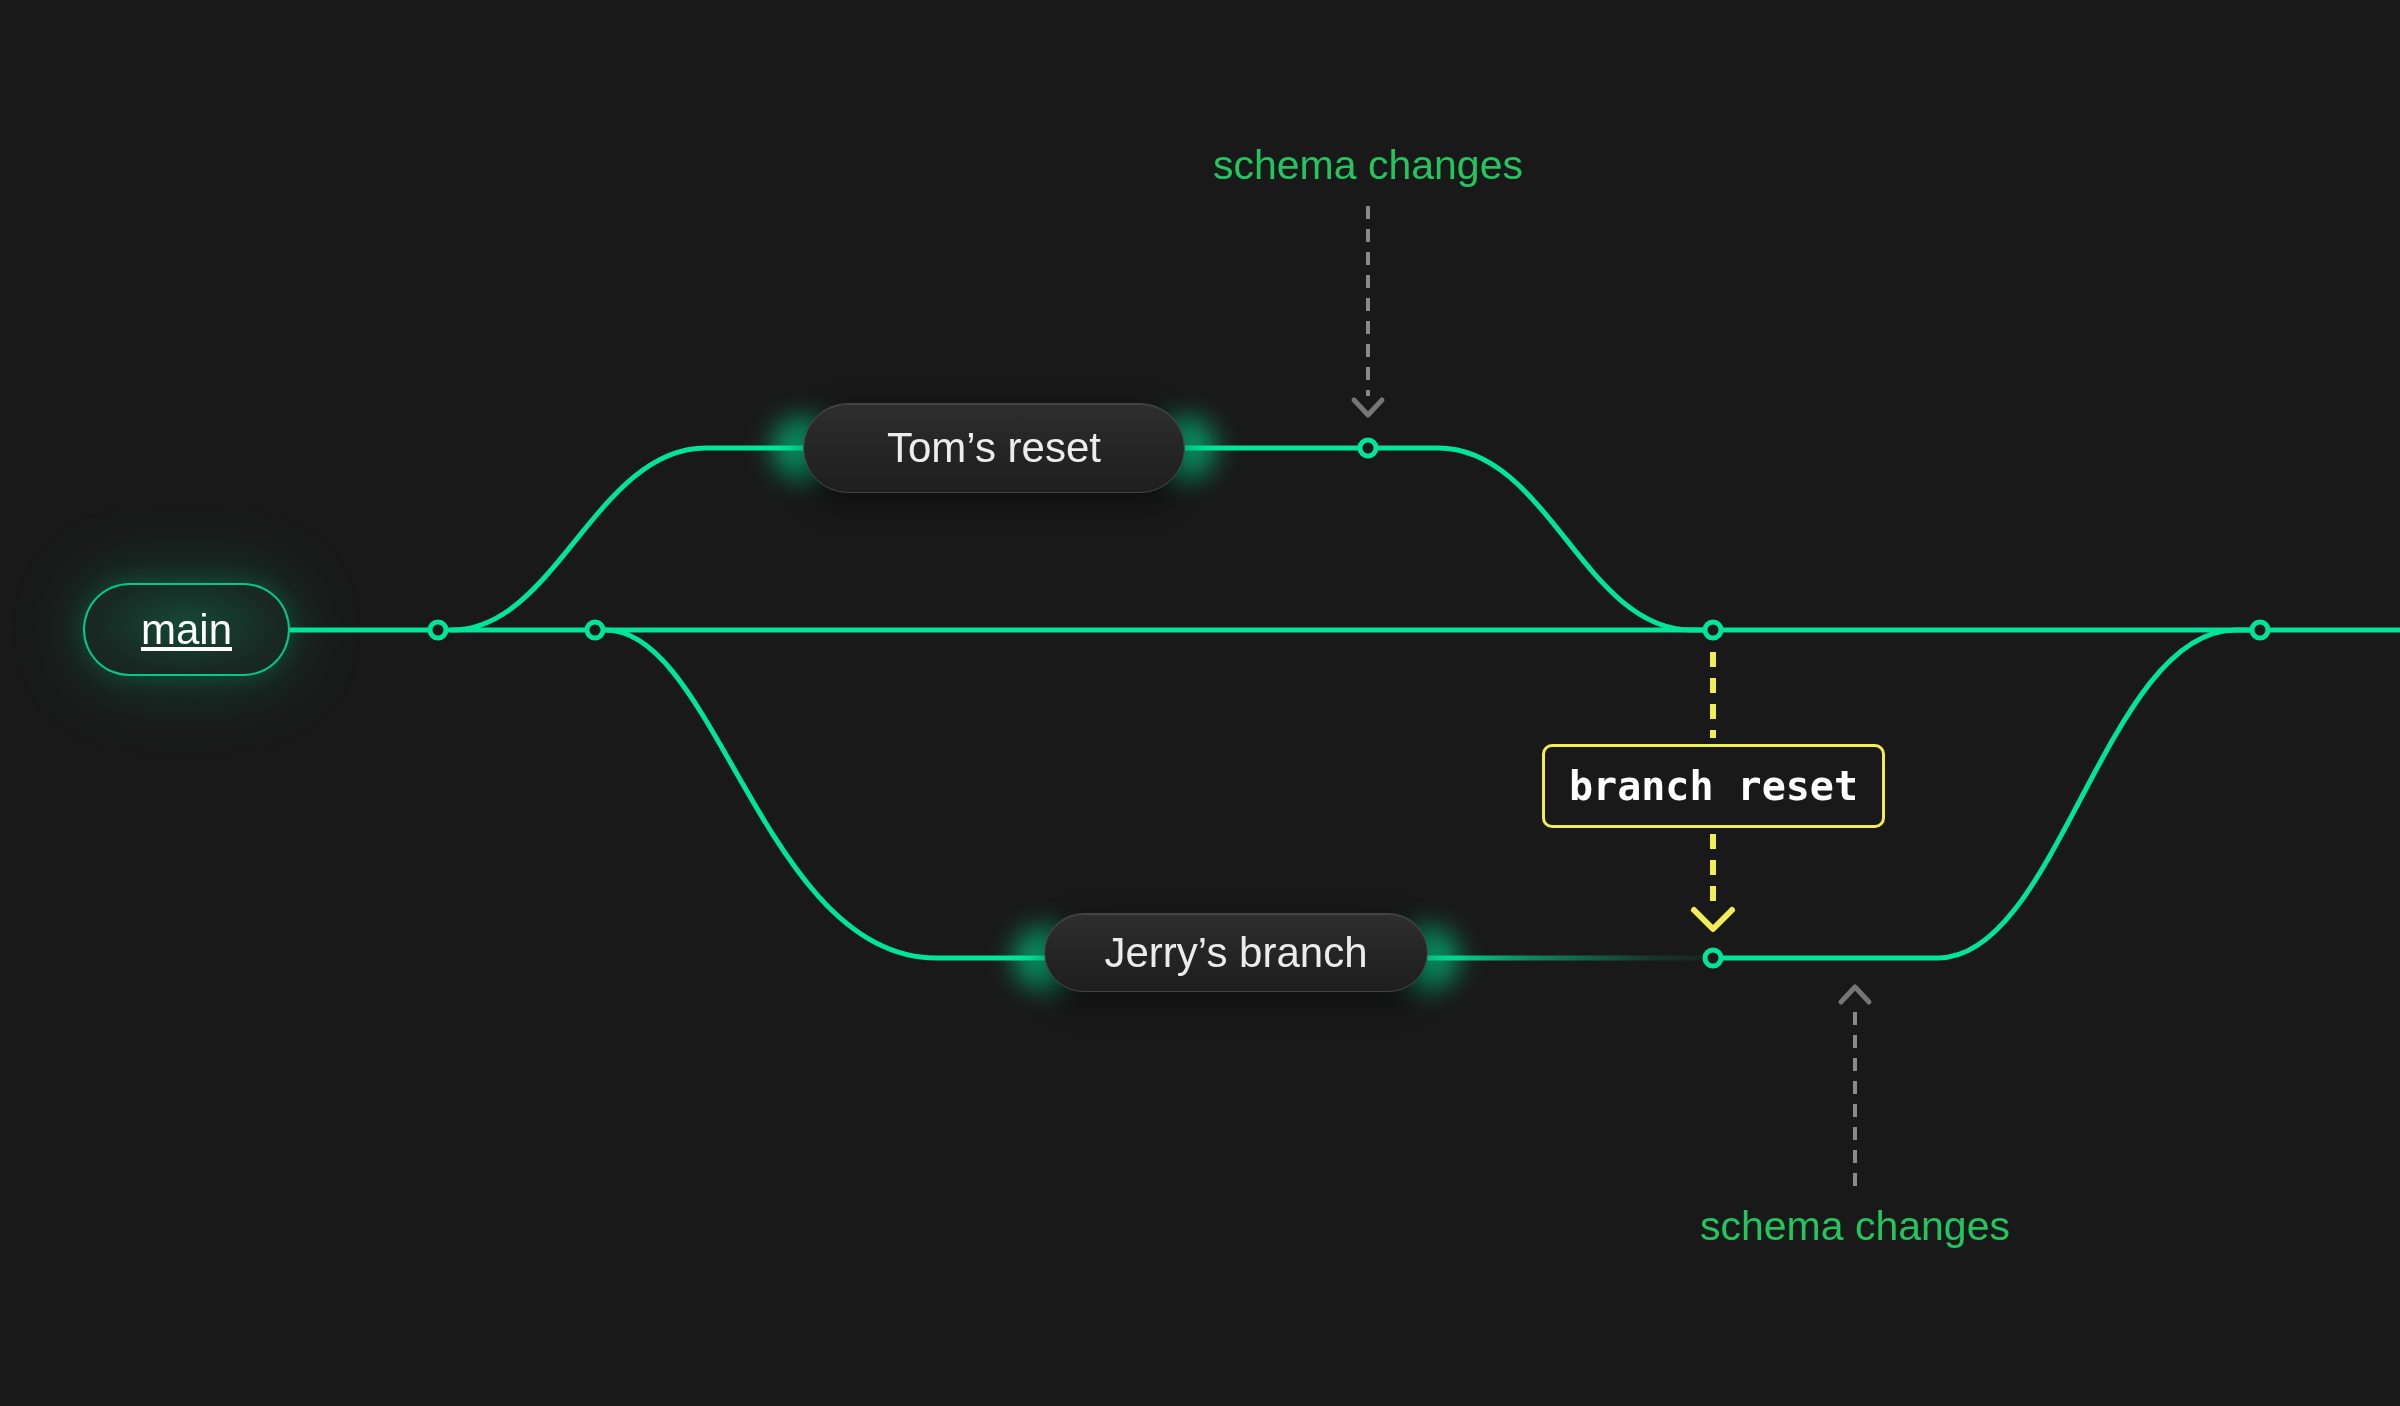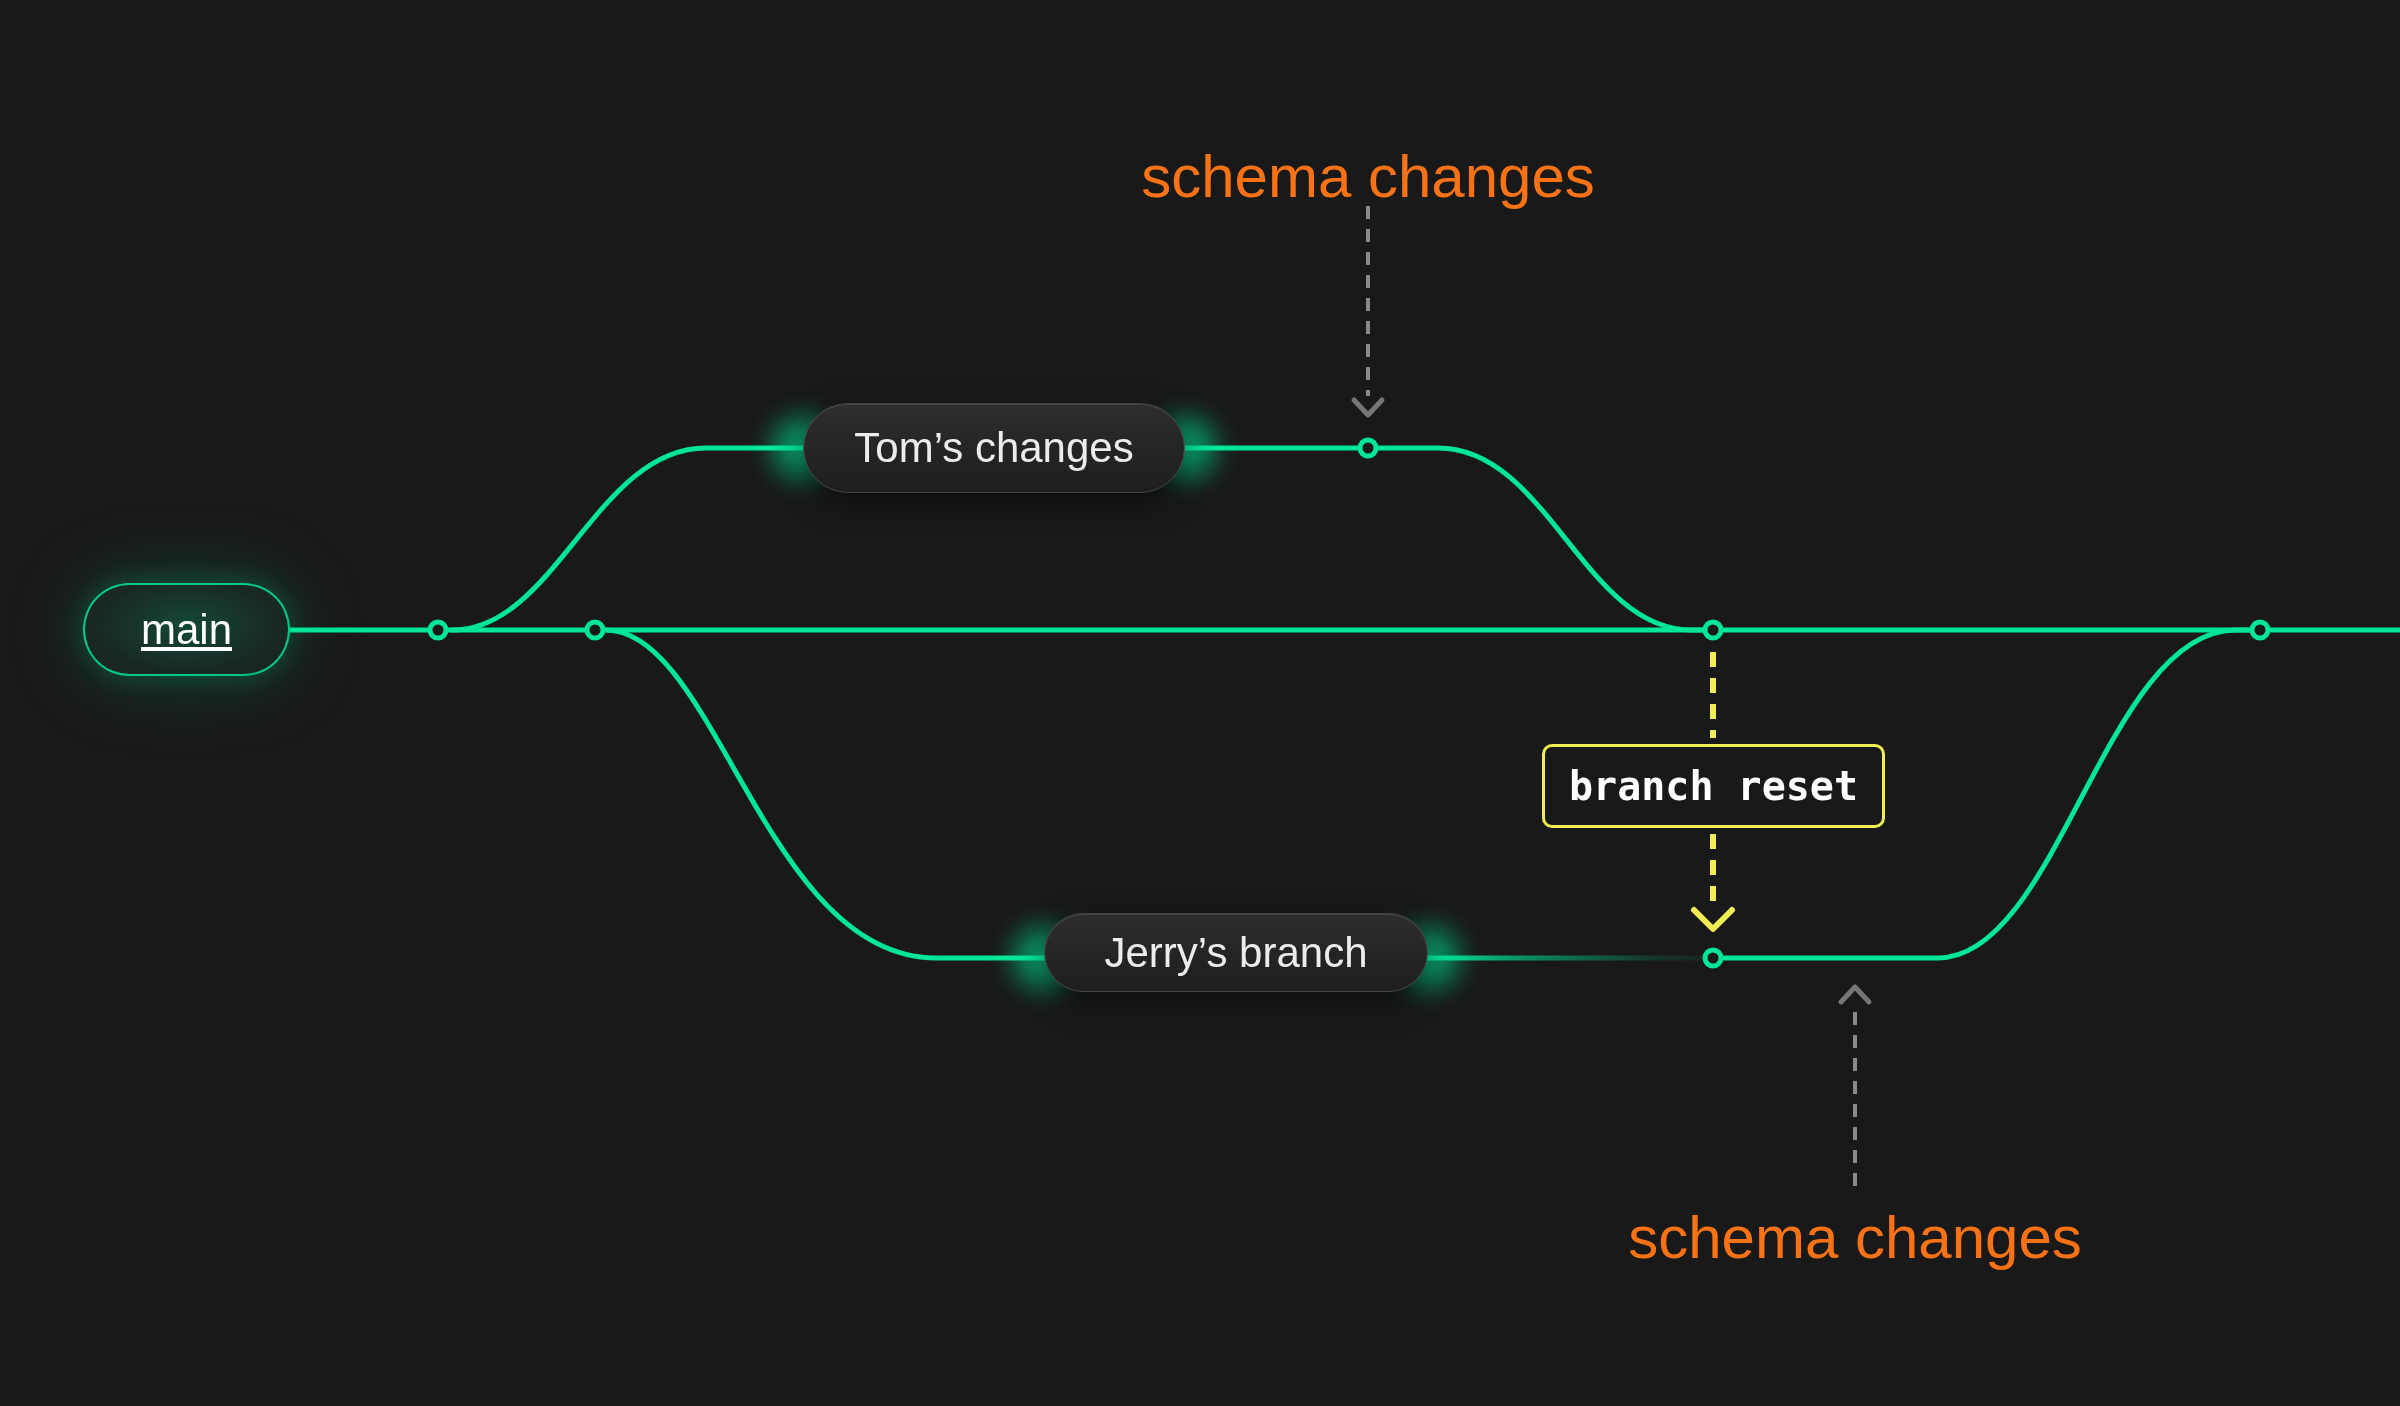--- a/index.html
+++ b/index.html
@@ -54,22 +54,22 @@
     color: #ffffff;
     font-family: "DejaVu Sans Mono", "Liberation Mono", monospace;
     font-size: 40px;
     font-weight: 600;
     white-space: nowrap;
   }
 
   .annotation {
     position: absolute;
     transform: translateX(-50%);
-    color: #f97316;
-    font-size: 60px;
+    color: #22c55e;
+    font-size: 41px;
     white-space: nowrap;
   }
   .annotation-top    { left: 1368px; top: 142px; }
   .annotation-bottom { left: 1855px; top: 1203px; }
 </style>
 </head>
 <body>
 
 <div class="stage">
 
@@ -123,21 +123,21 @@
       <polyline points="1841,1002 1855,987 1869,1002" fill="none" stroke="#767676" stroke-width="5" stroke-linecap="round" stroke-linejoin="round"></polyline>
       <line x1="1855" y1="1012" x2="1855" y2="1196" stroke="#8a8a8a" stroke-width="4" stroke-dasharray="13 10"></line>
     </g>
   </svg>
 
   <div class="pill pill-main">
     <span>main</span>
   </div>
 
   <div class="pill pill-branch pill-tom">
-    <span>Tom’s changes</span>
+    <span>Tom’s reset</span>
   </div>
 
   <div class="pill pill-branch pill-jerry">
     <span>Jerry’s branch</span>
   </div>
 
   <div class="reset-box">
     <span>branch reset</span>
   </div>
 

